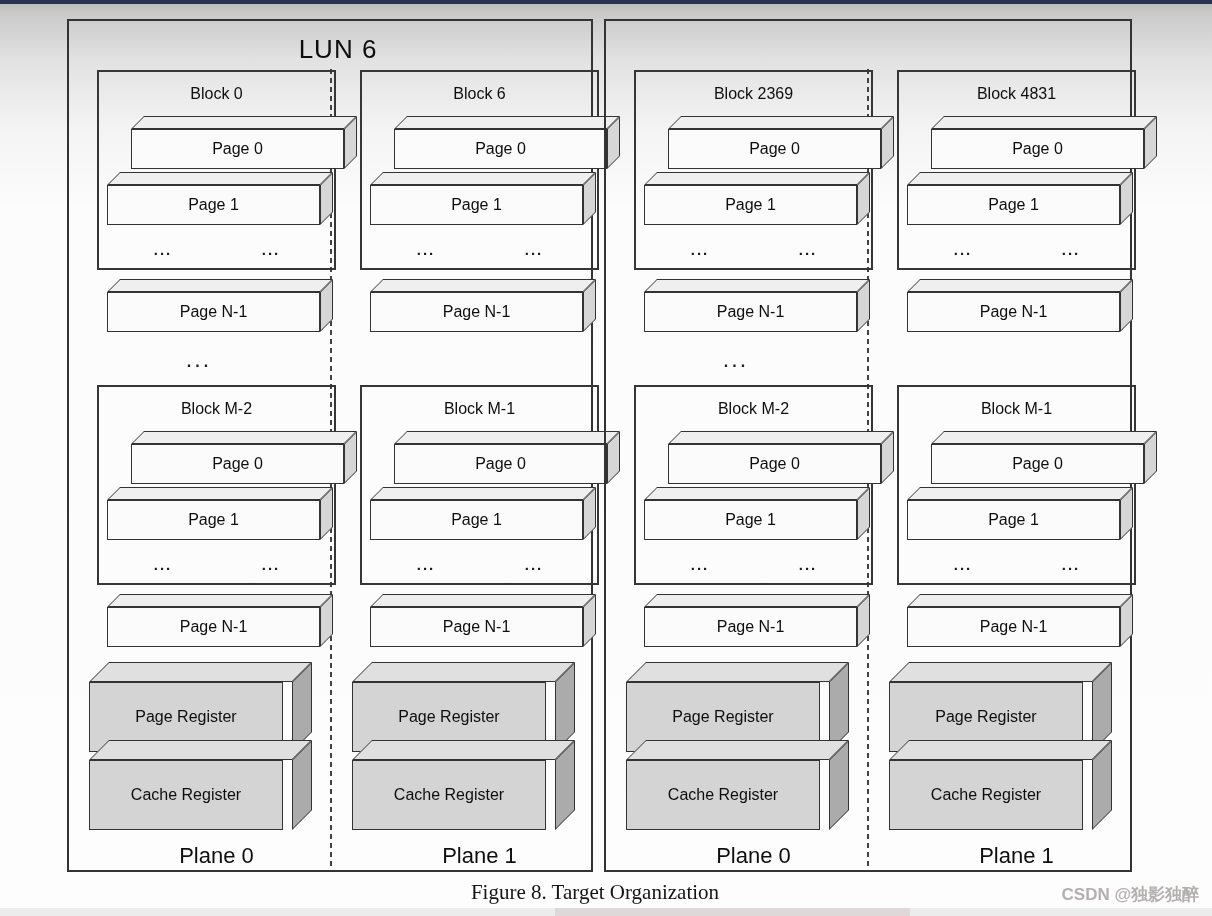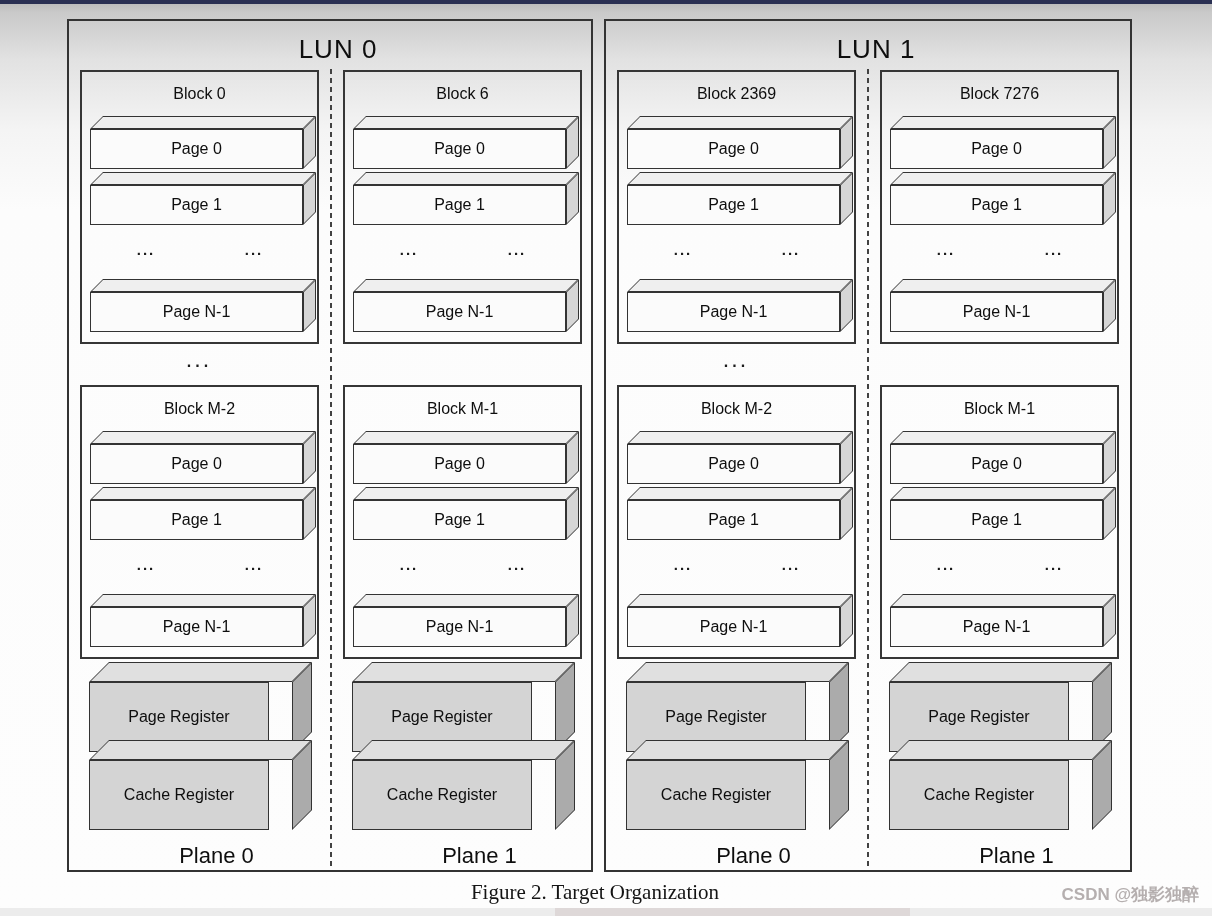--- a/index.html
+++ b/index.html
@@ -19,73 +19,73 @@
   .lun-title { position:absolute; top:13px; left:0; width:100%; text-align:center;
                font-size:26px; letter-spacing:1px; transform:translateX(8px); }
   .divider { position:absolute; left:261px; top:48px; bottom:0; width:2px;
              background:repeating-linear-gradient(180deg,#424242 0 5px,transparent 5px 9px); }
 
   
   .col { position:absolute; top:0; width:263px; height:100%; }
   .col-0 { left:0; } .col-1 { left:263px; }
 
   
-  .block { position:absolute; left:11px; width:239px; height:274px;
+  .block { position:absolute; left:28px; width:239px; height:200px;
            border:2px solid #363636; box-sizing:border-box; }
   .row-0 { top:49px; } .row-1 { top:364px;padding-left:44px; }
   .block-title { position:absolute; top:13px; left:0; width:100%; text-align:center; font-size:16px; }
   .row-dots { position:absolute; top:332px; left:11px; width:239px; text-align:center;
               font-size:16px; font-weight:700; letter-spacing:4px; color:#1c1c1c; }
 
   
   .b3 { position:absolute; }
   .face { position:absolute; box-sizing:border-box; border:1.5px solid #333; }
 
   
   .pagebox { width:226px; height:53px; left:8px; }
   .pagebox .face-top   { left:0; top:0; width:213px; height:13px; background:#efefef;
                          transform:skewX(-45deg); transform-origin:0 100%; }
   .pagebox .face-side  { left:213px; top:13px; width:13px; height:40px; background:#d6d6d6;
                          transform:skewY(-45deg); transform-origin:0 0; }
   .pagebox .face-front { left:0; top:13px; width:213px; height:40px; background:#fbfbfb;
                          display:flex; align-items:center; justify-content:center; }
-  .pp0 { top:44px; } .pp1 { top:100px; } .ppn { top:207px; }
+  .pp0 { top:44px;margin-left:24px; } .pp1 { top:100px; } .ppn { top:207px; }
   .page-label { font-size:16px; }
   .block-dots { position:absolute; top:169px; left:0; width:239px; height:20px; }
   .dots { position:absolute; width:28px; text-align:center; font-size:15px; font-weight:700;
           letter-spacing:2px; color:#1c1c1c; }
   .dots-left { left:50px; } .dots-right { left:158px; }
 
   
   .regbox { width:223px; height:90px; left:20px; }
   .regbox .face-top   { left:0; top:0; width:203px; height:20px; background:#e0e0e0;
                         transform:skewX(-45deg); transform-origin:0 100%; }
   .regbox .face-side  { left:203px; top:20px; width:20px; height:70px; background:#ababab;
                         transform:skewY(-45deg); transform-origin:0 0; }
-  .regbox .face-front { left:0; top:20px; width:180px; height:70px; background:#d4d4d4;
+  .regbox .face-front { left:0; top:20px; width:194px; height:70px; background:#d4d4d4;
                         display:flex; align-items:center; justify-content:center; }
   .reg-0 { top:641px; } .reg-1 { top:719px;border-radius:25px; }
   .reg-label { font-size:16px; }
 
   .plane-label { position:absolute; top:822px; left:0; width:100%; text-align:center; font-size:22px;padding-left:16px; }
 
   
   .caption { position:absolute; top:880px; left:0; width:1190px; text-align:center;
              font-family:"Liberation Serif","DejaVu Serif",serif; font-size:21px; color:#141414; }
   .watermark { position:absolute; top:883px; right:13px; font-size:17px; color:#b5afaf;font-weight:bold; }
 </style>
 </head>
 <body>
 
 <div id="canvas">
   <div class="top-bar"></div>
 
   <div id="diagram">
       <div class="lun lun-0">
-        <div class="lun-title">LUN 0</div>
+        <div class="lun-title">LUN 6</div>
         <div class="divider"></div>
         <div class="col col-0">
           <div class="block row-0">
             <div class="block-title">Block 0</div>
             <div class="b3 pagebox pp0">
               <div class="face face-top"></div>
               <div class="face face-side"></div>
               <div class="face face-front">
                 <span class="page-label">Page 0</span>
               </div>
@@ -222,21 +222,20 @@
             <div class="face face-top"></div>
             <div class="face face-side"></div>
             <div class="face face-front">
               <span class="reg-label">Cache Register</span>
             </div>
           </div>
           <div class="plane-label">Plane 1</div>
         </div>
       </div>
       <div class="lun lun-1">
-        <div class="lun-title">LUN 1</div>
         <div class="divider"></div>
         <div class="col col-0">
           <div class="block row-0">
             <div class="block-title">Block 2369</div>
             <div class="b3 pagebox pp0">
               <div class="face face-top"></div>
               <div class="face face-side"></div>
               <div class="face face-front">
                 <span class="page-label">Page 0</span>
               </div>
@@ -300,21 +299,21 @@
             <div class="face face-top"></div>
             <div class="face face-side"></div>
             <div class="face face-front">
               <span class="reg-label">Cache Register</span>
             </div>
           </div>
           <div class="plane-label">Plane 0</div>
         </div>
         <div class="col col-1">
           <div class="block row-0">
-            <div class="block-title">Block 7276</div>
+            <div class="block-title">Block 4831</div>
             <div class="b3 pagebox pp0">
               <div class="face face-top"></div>
               <div class="face face-side"></div>
               <div class="face face-front">
                 <span class="page-label">Page 0</span>
               </div>
             </div>
             <div class="b3 pagebox pp1">
               <div class="face face-top"></div>
               <div class="face face-side"></div>
@@ -374,18 +373,18 @@
             <div class="face face-side"></div>
             <div class="face face-front">
               <span class="reg-label">Cache Register</span>
             </div>
           </div>
           <div class="plane-label">Plane 1</div>
         </div>
       </div>
     </div>
 
-  <div class="caption">Figure 2. Target Organization</div>
+  <div class="caption">Figure 8. Target Organization</div>
   <div class="watermark">CSDN @独影独醉</div>
 
   <div class="bottom-bar"></div>
   <div class="bottom-bar-segment"></div>
 </div>
 
 </body></html>

